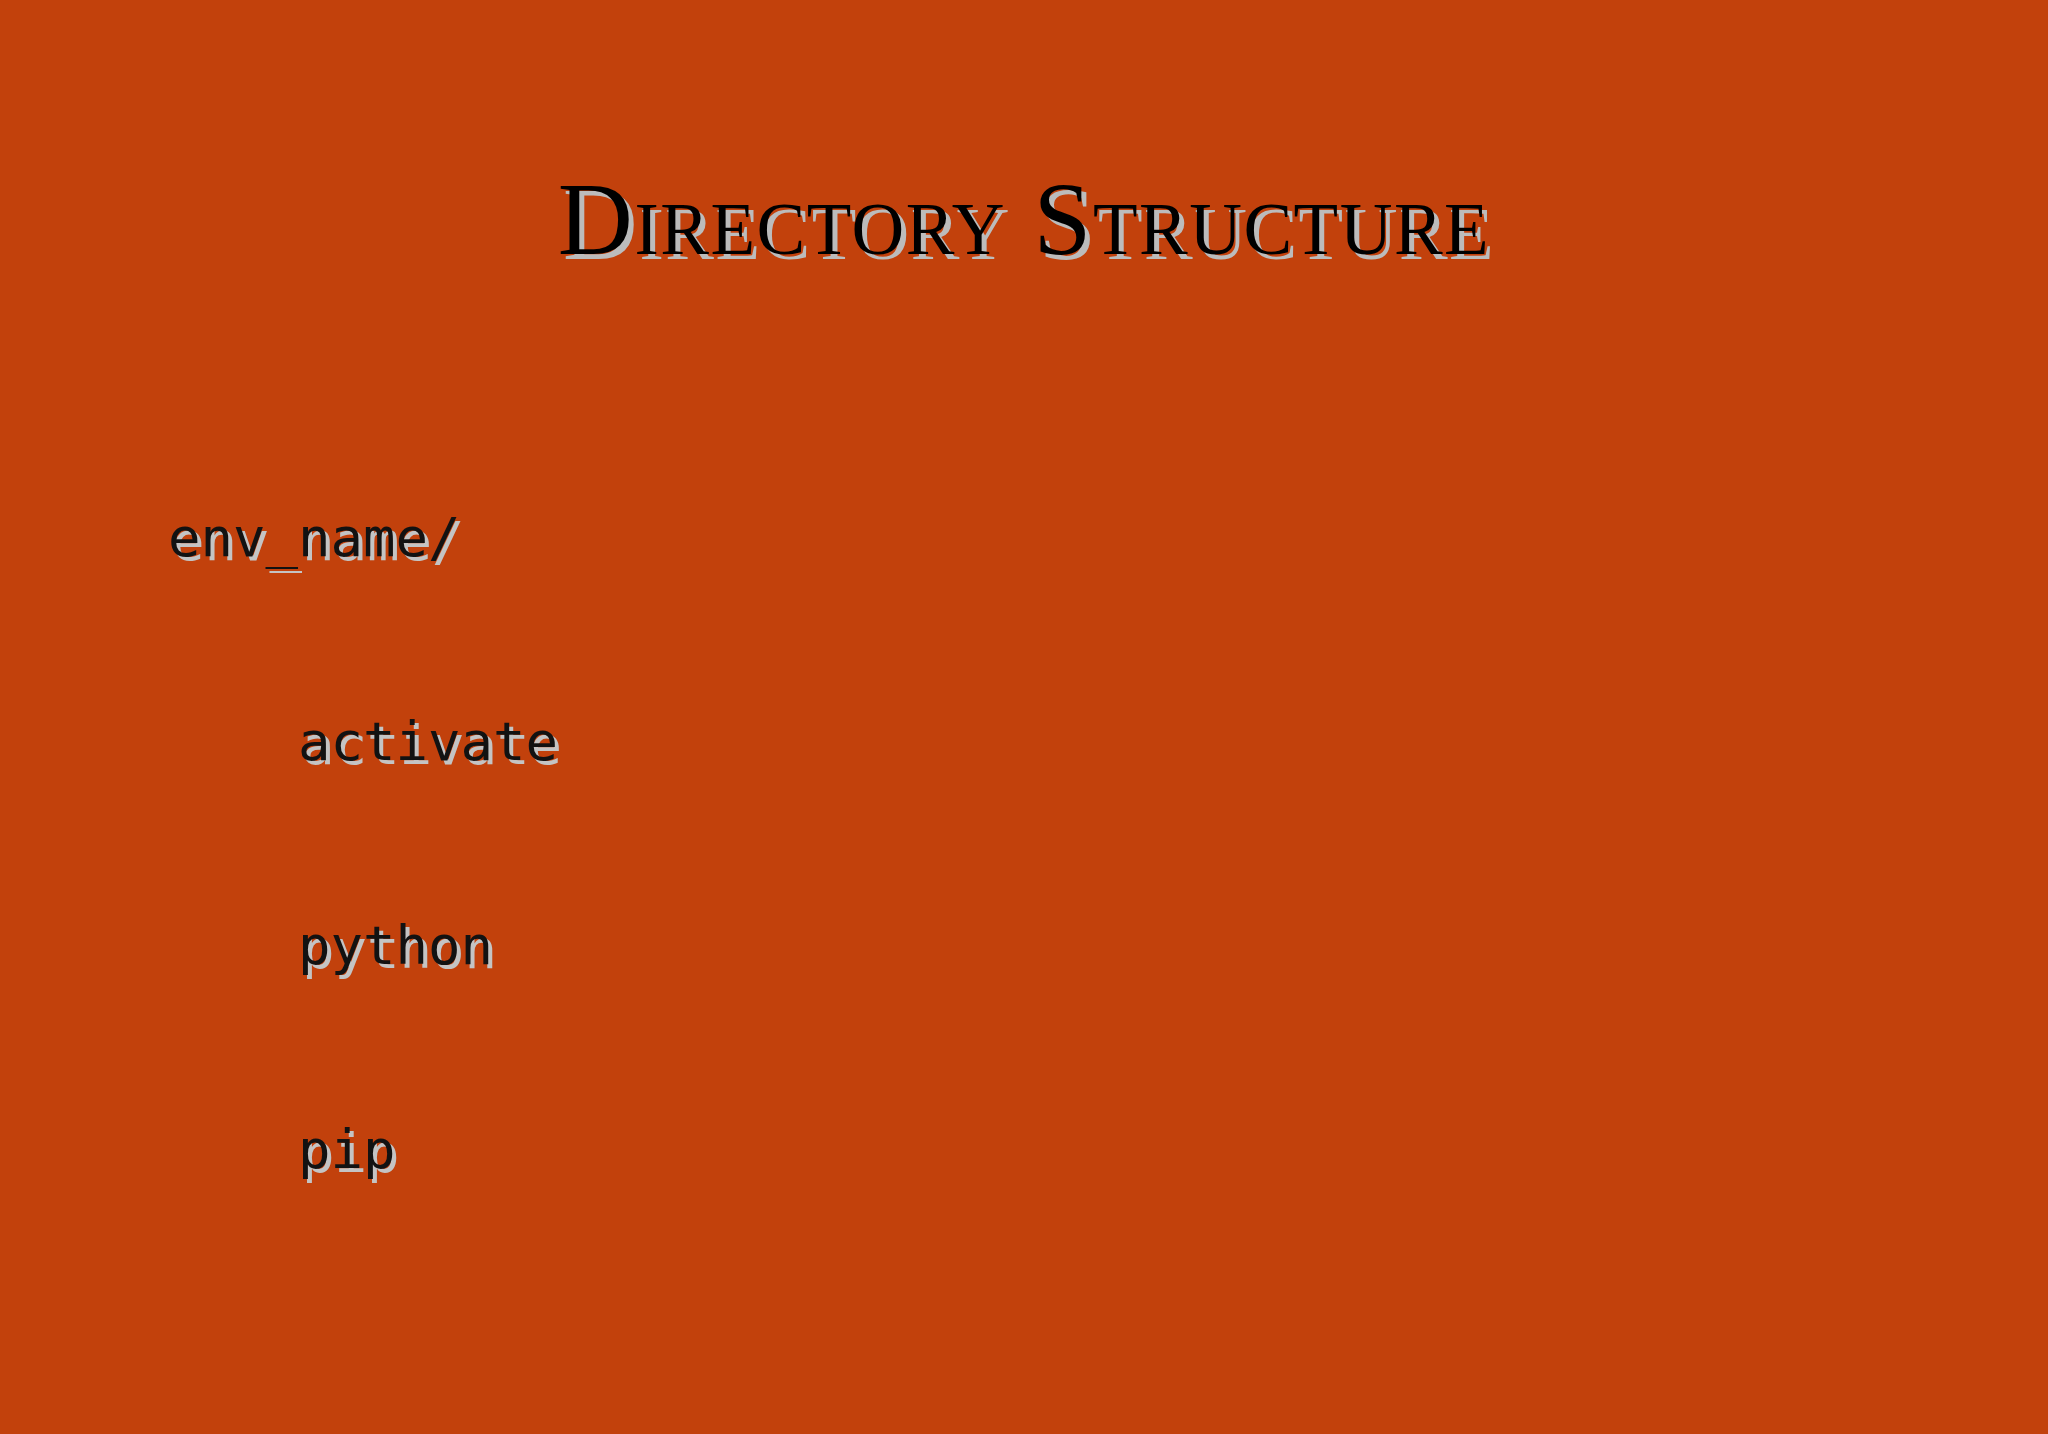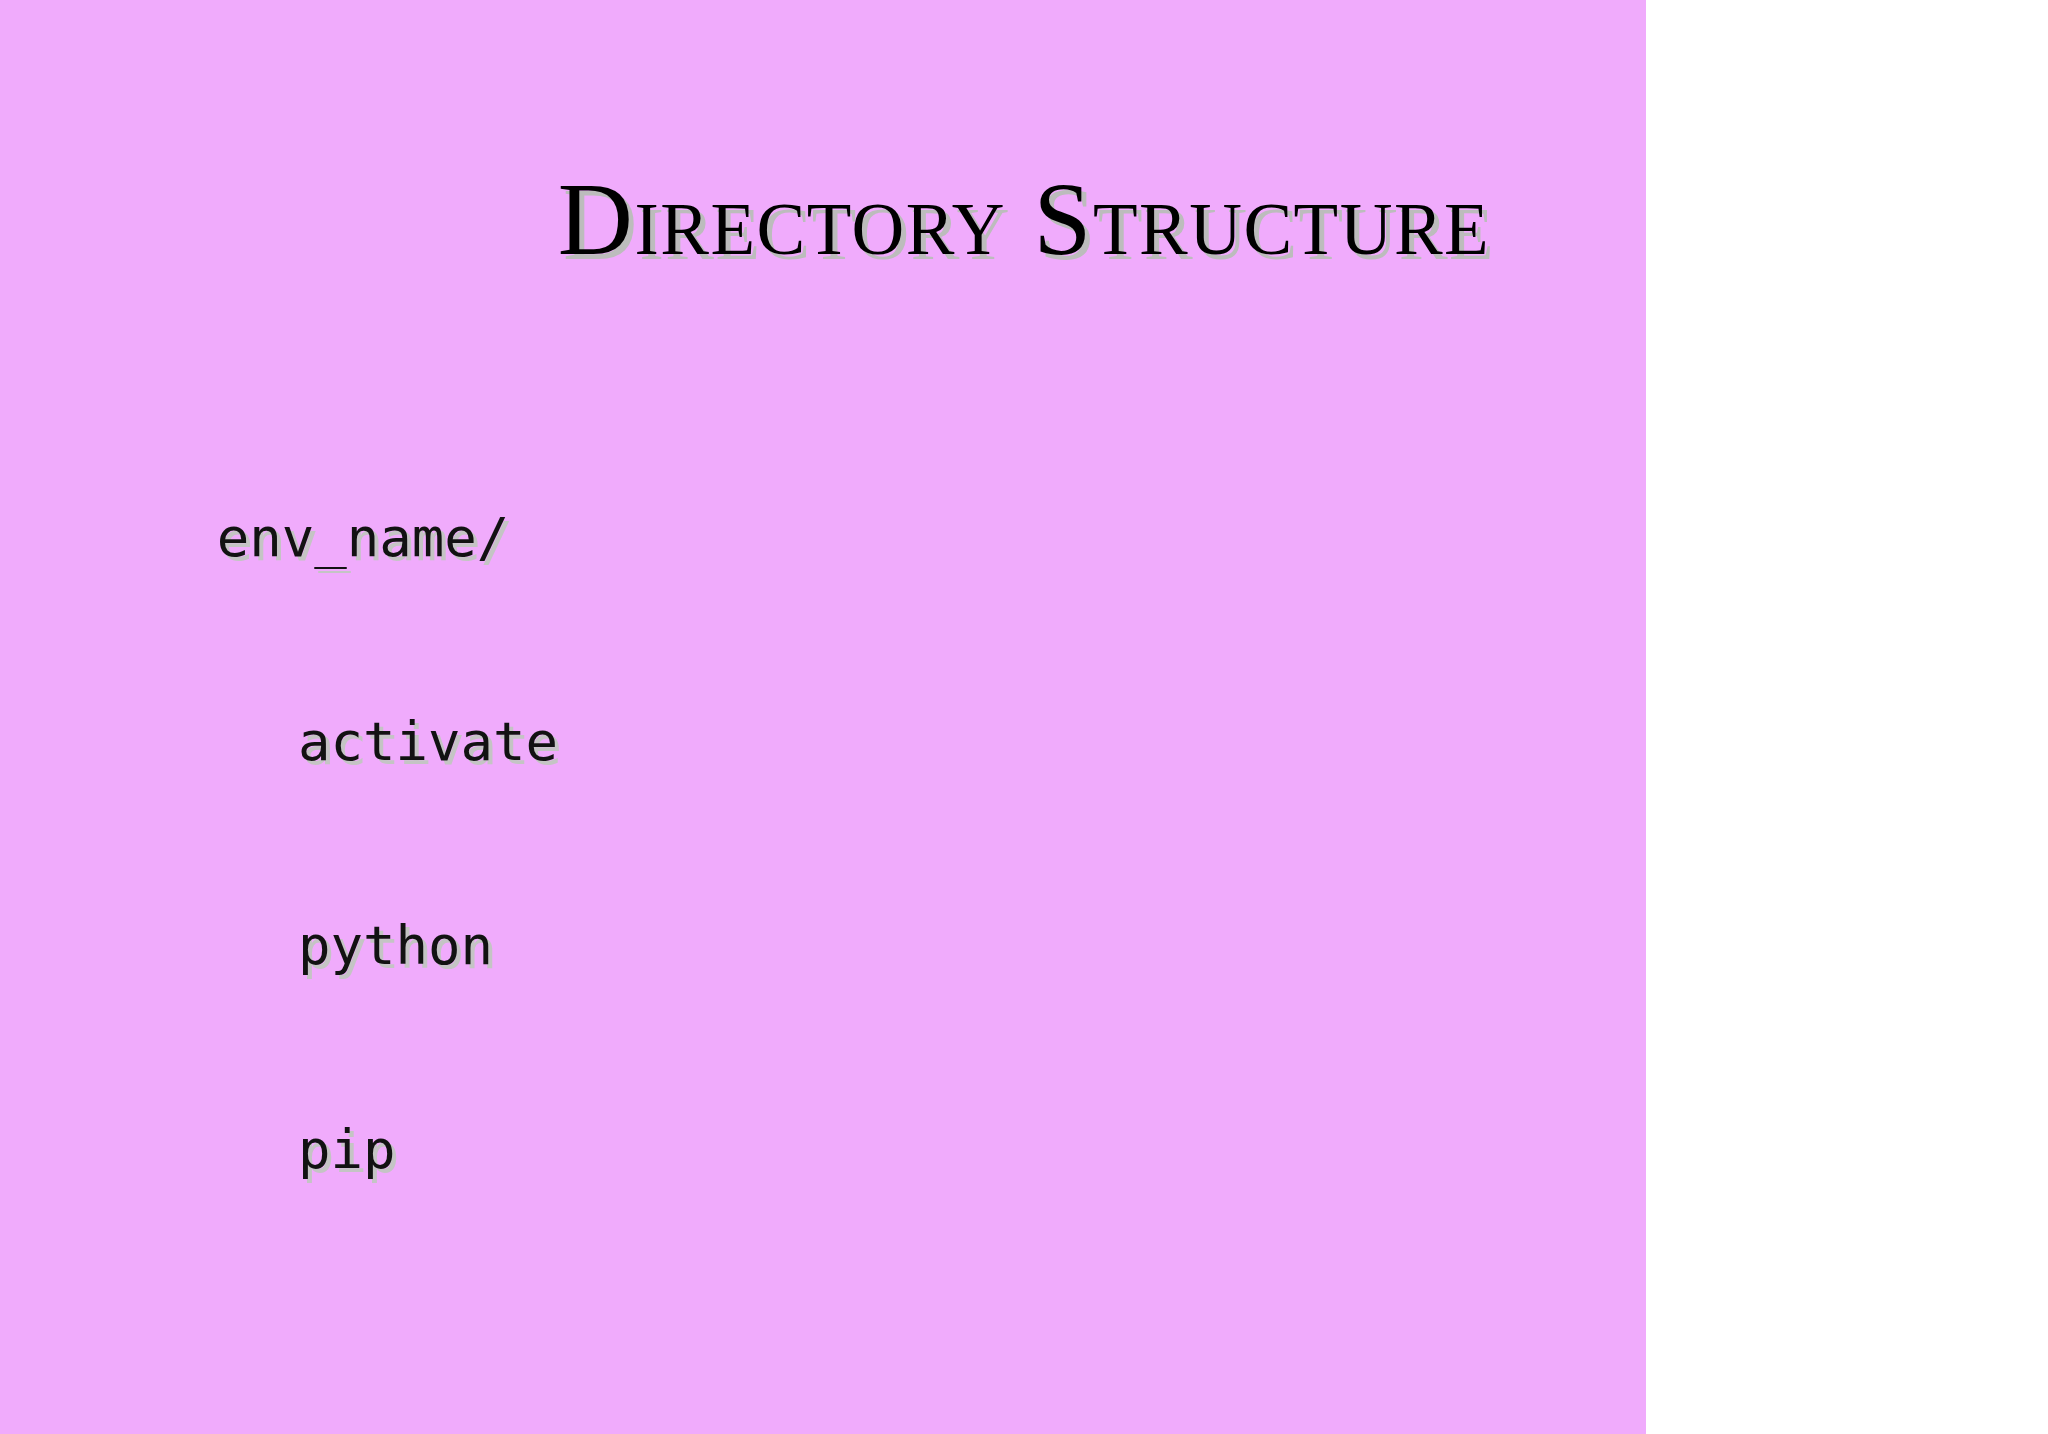--- a/index.html
+++ b/index.html
@@ -10,23 +10,23 @@
   body {
     width: 2048px;
     height: 1434px;
     overflow: hidden;
     font-family: "Liberation Serif", "DejaVu Serif", serif;
     -webkit-font-smoothing: antialiased;
   }
 
   .slide {
     position: relative;
-    width: 1646px;
+    width: 2048px;
     height: 1434px;
-    background: #f0abfc;
+    background: #c2410c;
   }
 
   
   .slide-title {
     position: absolute;
     top: 96px;
     left: 0;
     width: 2048px;
     text-align: center;
     font-family: "Liberation Serif", "DejaVu Serif", serif;
@@ -53,21 +53,21 @@
     color: #121212;
     text-shadow: 4px 4px 0 #c4c4c4;
     white-space: pre;
   }
   .tree-line {
     display: block;
     height: 68px;
     white-space: pre;
   }
   
-  .lvl-0 { padding-left: 0px; text-align: center; }
+  .lvl-0 { padding-left: 0px; }
   .lvl-1 { padding-left: 64px; }
   .lvl-2 { padding-left: 130px; }
 </style>
 </head>
 <body>
 
 <div class="slide">
 
   <h1 class="slide-title">Directory Structure</h1>
 

